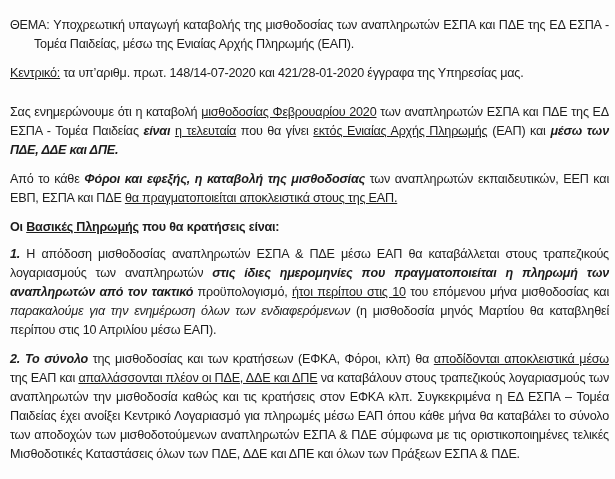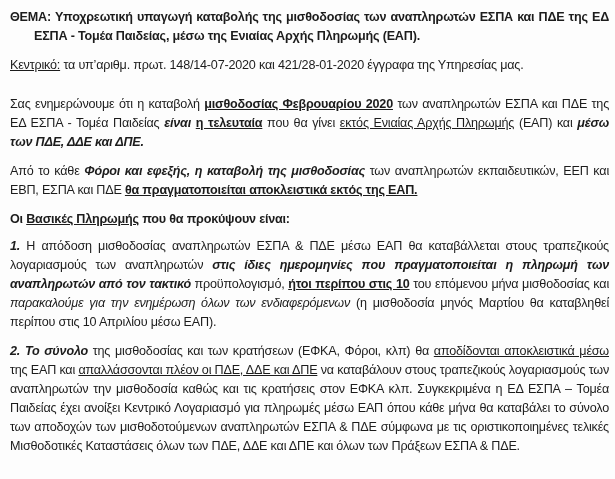--- a/index.html
+++ b/index.html
@@ -13,46 +13,47 @@
     font-size: 12.6px;
     letter-spacing: -0.2px;
     line-height: 19px;
     padding: 8px 6px 6px 10px;
     overflow: hidden;
   }
   .page { width: 100%; }
   p { margin: 0; text-align: justify; }
   .b  { font-weight: bold; font-style: italic; }
   .u  { text-decoration: underline; }
-  .bu { font-weight: bold; text-decoration: underline; }
+  .bu { font-weight: normal; text-decoration: underline; }
   .i  { font-style: italic; margin-top: 44px; }
   .subject {
-    font-weight: bold;
+    font-weight: normal;
     padding-left: 24px;
     text-indent: -24px;
     margin-bottom: 10px;
+    margin-top: 8px;
   }
   .reference { margin-bottom: 20px; }
   .intro     { margin-bottom: 10px; }
   .march     { margin-bottom: 10px; }
   .changes-heading { font-weight: bold; margin-bottom: 8px; }
   .item1     { margin-bottom: 10px; }
 </style>
 </head>
 <body>
 
 <div class="page">
 
   <p class="subject"><span>ΘΕΜΑ:</span> <span>Υποχρεωτική υπαγωγή καταβολής της μισθοδοσίας των αναπληρωτών ΕΣΠΑ και ΠΔΕ της ΕΔ ΕΣΠΑ - Τομέα Παιδείας,  μέσω της Ενιαίας Αρχής Πληρωμής (ΕΑΠ).</span></p>
 
   <p class="reference"><span class="u">Κεντρικό:</span><span> τα υπ’αριθμ. πρωτ. 148/14-07-2020 και 421/28-01-2020 έγγραφα της Υπηρεσίας μας.</span></p>
 
   <p class="intro"><span>Σας ενημερώνουμε ότι η καταβολή </span><span class="bu">μισθοδοσίας Φεβρουαρίου 2020</span><span> των αναπληρωτών ΕΣΠΑ και ΠΔΕ της ΕΔ ΕΣΠΑ - Τομέα Παιδείας </span><span class="b">είναι </span><span class="bu">η τελευταία</span><span> που θα γίνει </span><span class="u">εκτός Ενιαίας Αρχής Πληρωμής</span><span> (ΕΑΠ) και </span><span class="b">μέσω των ΠΔΕ, ΔΔΕ και ΔΠΕ.</span></p>
 
-  <p class="march"><span>Από το κάθε </span><span class="b">Φόροι και εφεξής, η καταβολή της μισθοδοσίας </span><span>των αναπληρωτών εκπαιδευτικών, ΕΕΠ και ΕΒΠ, ΕΣΠΑ και ΠΔΕ </span><span class="bu">θα πραγματοποιείται αποκλειστικά εκτός της ΕΑΠ.</span></p>
+  <p class="march"><span>Από το κάθε </span><span class="b">Φόροι και εφεξής, η καταβολή της μισθοδοσίας </span><span>των αναπληρωτών εκπαιδευτικών, ΕΕΠ και ΕΒΠ, ΕΣΠΑ και ΠΔΕ </span><span class="bu">θα πραγματοποιείται αποκλειστικά στους της ΕΑΠ.</span></p>
 
-  <p class="changes-heading"><span>Οι </span><span class="u">Βασικές Πληρωμής</span><span> που θα προκύψουν είναι:</span></p>
+  <p class="changes-heading"><span>Οι </span><span class="u">Βασικές Πληρωμής</span><span> που θα κρατήσεις είναι:</span></p>
 
   <p class="item1"><span class="b">1.</span><span> Η απόδοση μισθοδοσίας αναπληρωτών ΕΣΠΑ &amp; ΠΔΕ μέσω ΕΑΠ θα καταβάλλεται στους τραπεζικούς λογαριασμούς  των αναπληρωτών </span><span class="b">στις ίδιες ημερομηνίες που πραγματοποιείται η πληρωμή των αναπληρωτών από τον τακτικό </span><span>προϋπολογισμό, </span><span class="bu">ήτοι περίπου στις 10</span><span> του επόμενου μήνα μισθοδοσίας και </span><span class="i">παρακαλούμε για την ενημέρωση όλων των ενδιαφερόμενων</span><span> (η μισθοδοσία μηνός Μαρτίου θα καταβληθεί περίπου στις 10 Απριλίου μέσω ΕΑΠ).</span></p>
 
   <p class="item2"><span class="b">2. Το σύνολο</span><span> της μισθοδοσίας και των κρατήσεων (ΕΦΚΑ, Φόροι, κλπ) θα </span><span class="u">αποδίδονται αποκλειστικά μέσω</span><span> της ΕΑΠ και </span><span class="u">απαλλάσσονται πλέον οι ΠΔΕ, ΔΔΕ και ΔΠΕ</span><span> να καταβάλουν στους τραπεζικούς λογαριασμούς των αναπληρωτών την μισθοδοσία καθώς και τις κρατήσεις στον ΕΦΚΑ κλπ. Συγκεκριμένα η ΕΔ ΕΣΠΑ – Τομέα Παιδείας έχει ανοίξει Κεντρικό Λογαριασμό για πληρωμές μέσω ΕΑΠ όπου κάθε μήνα θα καταβάλει το σύνολο των αποδοχών των μισθοδοτούμενων αναπληρωτών ΕΣΠΑ &amp; ΠΔΕ σύμφωνα με τις οριστικοποιημένες τελικές Μισθοδοτικές Καταστάσεις όλων των ΠΔΕ, ΔΔΕ και ΔΠΕ και όλων των Πράξεων ΕΣΠΑ &amp; ΠΔΕ.</span></p>
 
 </div>
 
 </body></html>

